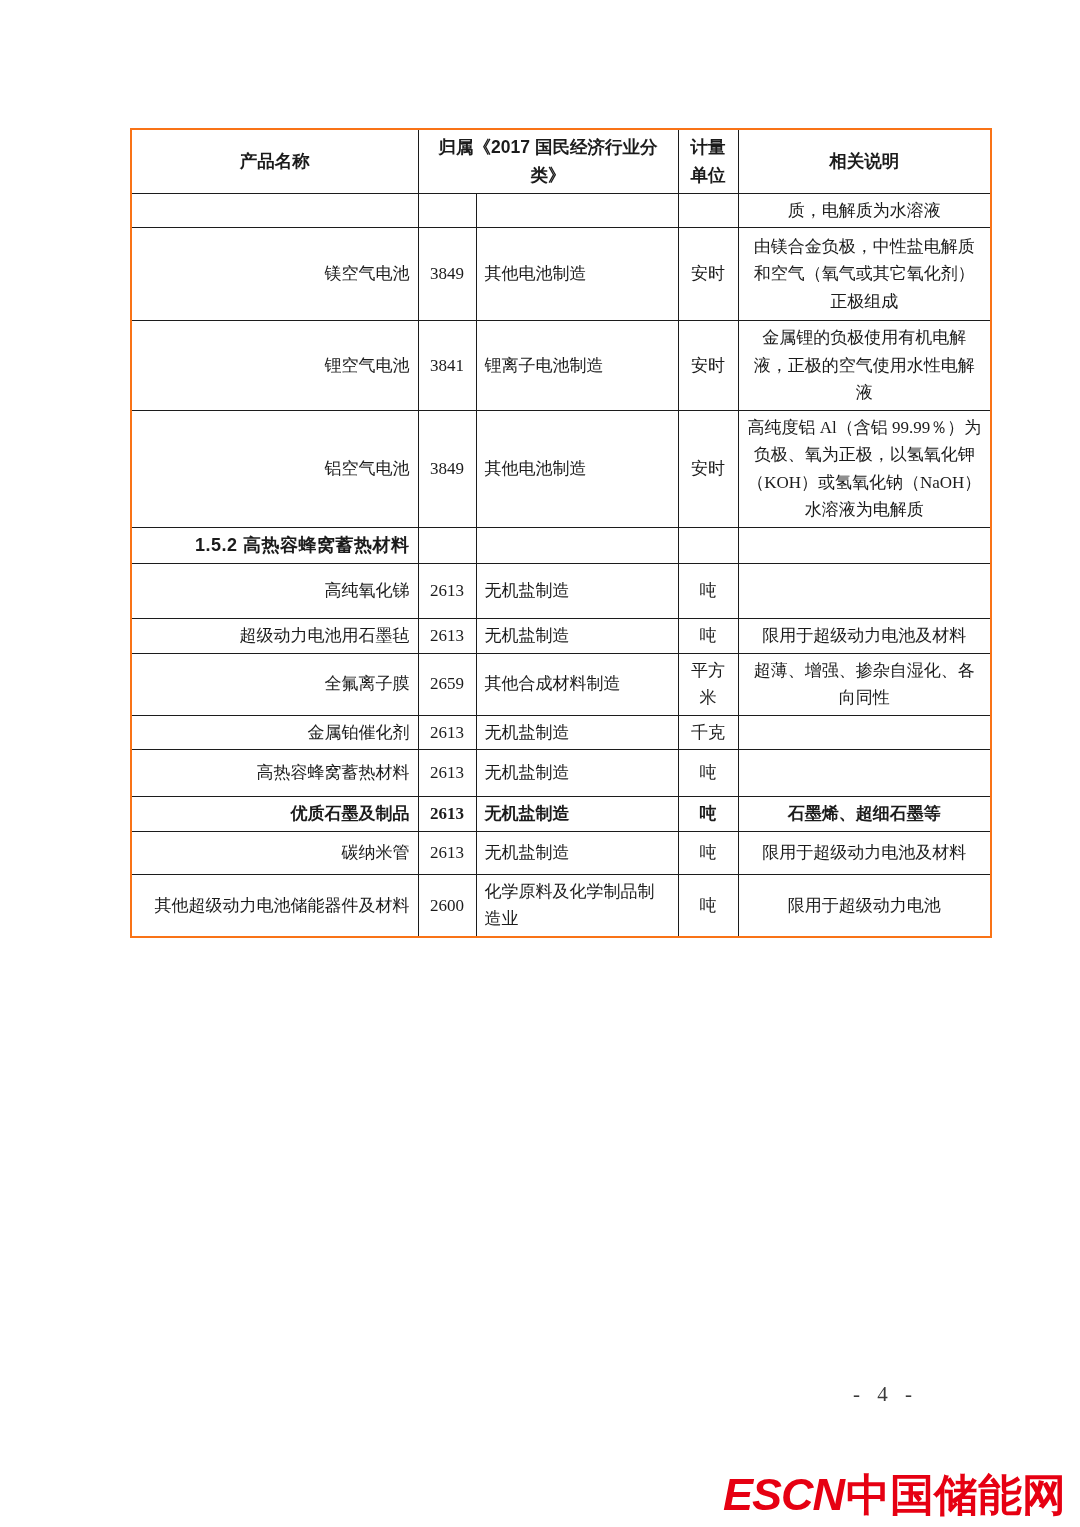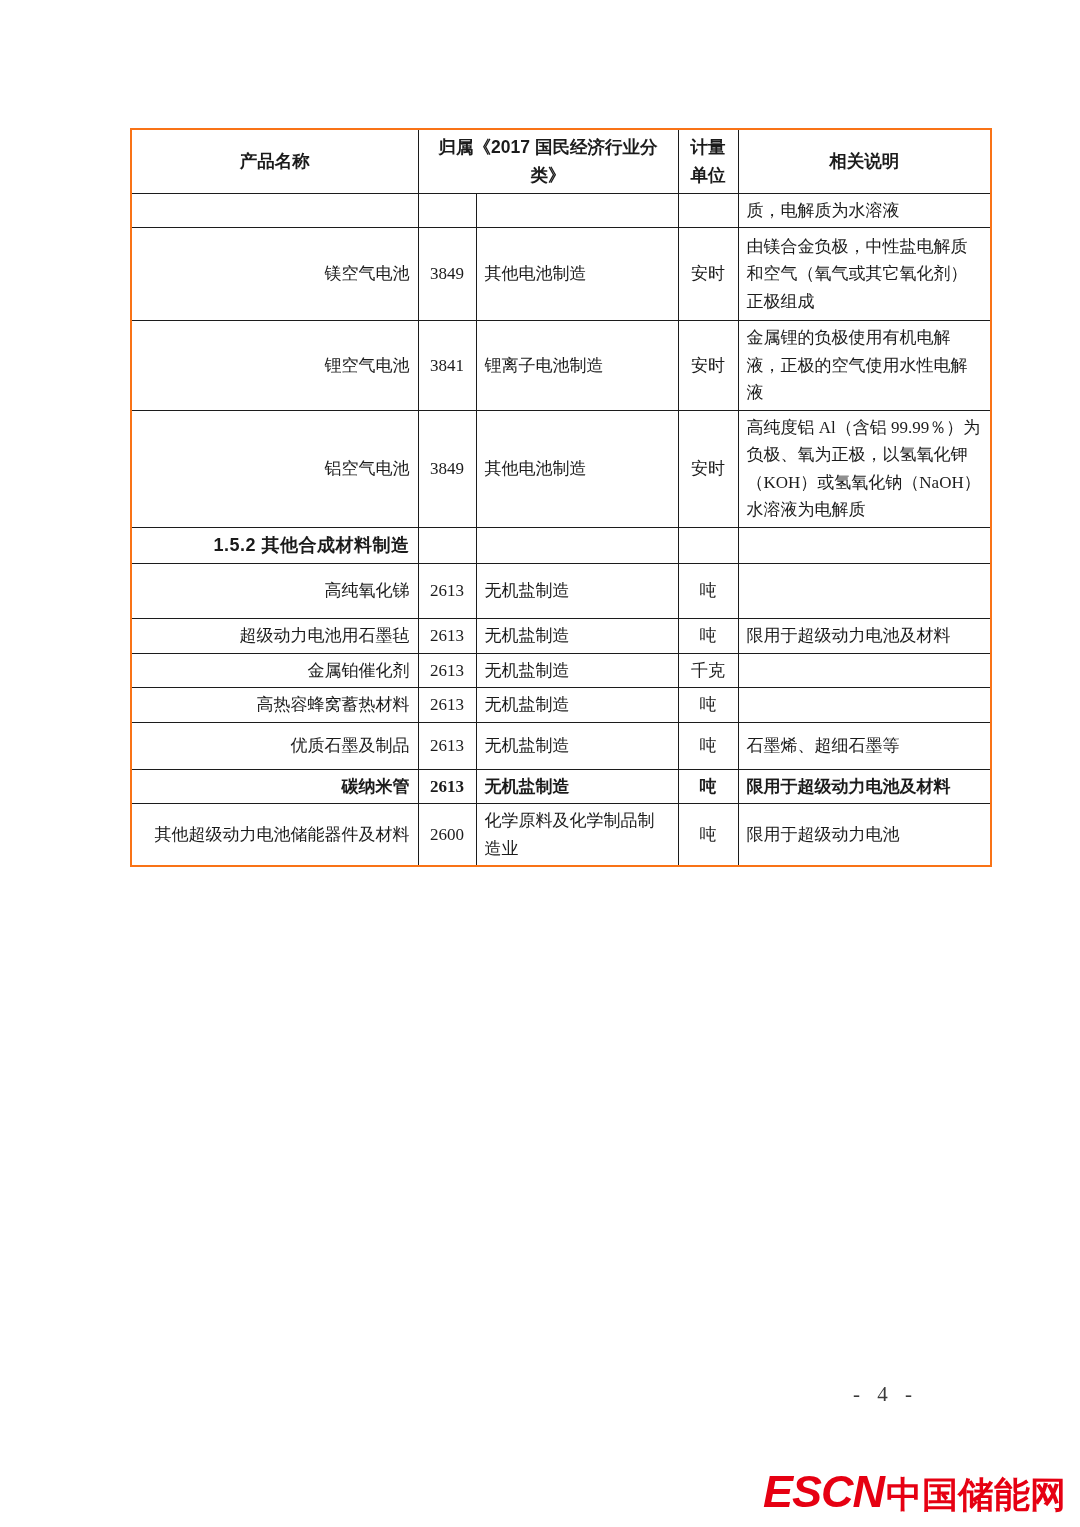--- a/index.html
+++ b/index.html
@@ -38,21 +38,21 @@
     font-weight: bold;
     text-align: center;
     height: 56px;
     font-size: 17.5px;
     font-family: "Liberation Sans", "DejaVu Sans", sans-serif;
   }
   .col-product  { text-align: right; }
   .col-code     { text-align: center; padding: 3px 2px; }
   .col-industry { text-align: left; }
   .col-unit     { text-align: center; padding: 3px 4px; }
-  .col-note     { text-align: left; }
+  .col-note     { text-align: center; }
   tr.section td {
     font-weight: bold;
     font-size: 18px;
     font-family: "Liberation Sans", "DejaVu Sans", sans-serif;
     letter-spacing: 0.5px;
   }
   
   tbody tr:nth-child(1)  td { height: 24px; }
   tbody tr:nth-child(2)  td { height: 86px; }
   tbody tr:nth-child(3)  td { height: 79px; }
@@ -85,21 +85,21 @@
     white-space: nowrap;
     font-family: "Liberation Sans", "DejaVu Sans", sans-serif;
   }
   .logo .escn {
     font-size: 45px;
     font-weight: bold;
     font-style: italic;
     letter-spacing: -1px;
   }
   .logo .cn {
-    font-size: 36px;
+    font-size: 44px;
     font-weight: bold;
     margin-left: 2px;
   }
 </style>
 </head>
 <body>
 
 <table class="doc-table">
   <colgroup>
     <col style="width:287px">
@@ -139,41 +139,48 @@
         <td class="col-note">金属锂的负极使用有机电解液，正极的空气使用水性电解液</td>
       </tr>
       <tr>
         <td class="col-product">铝空气电池</td>
         <td class="col-code">3849</td>
         <td class="col-industry">其他电池制造</td>
         <td class="col-unit">安时</td>
         <td class="col-note">高纯度铝 Al（含铝 99.99％）为负极、氧为正极，以氢氧化钾（KOH）或氢氧化钠（NaOH）水溶液为电解质</td>
       </tr>
       <tr class="section">
-        <td class="col-product">1.5.2 其他合成材料制造</td>
+        <td class="col-product">1.5.2 高热容蜂窝蓄热材料</td>
         <td class="col-code"></td>
         <td class="col-industry"></td>
         <td class="col-unit"></td>
         <td class="col-note"></td>
       </tr>
       <tr>
         <td class="col-product">高纯氧化锑</td>
         <td class="col-code">2613</td>
         <td class="col-industry">无机盐制造</td>
         <td class="col-unit">吨</td>
         <td class="col-note"></td>
       </tr>
       <tr>
         <td class="col-product">超级动力电池用石墨毡</td>
         <td class="col-code">2613</td>
         <td class="col-industry">无机盐制造</td>
         <td class="col-unit">吨</td>
         <td class="col-note">限用于超级动力电池及材料</td>
       </tr>
       <tr>
+        <td class="col-product">全氟离子膜</td>
+        <td class="col-code">2659</td>
+        <td class="col-industry">其他合成材料制造</td>
+        <td class="col-unit">平方米</td>
+        <td class="col-note">超薄、增强、掺杂自湿化、各向同性</td>
+      </tr>
+      <tr>
         <td class="col-product">金属铂催化剂</td>
         <td class="col-code">2613</td>
         <td class="col-industry">无机盐制造</td>
         <td class="col-unit">千克</td>
         <td class="col-note"></td>
       </tr>
       <tr>
         <td class="col-product">高热容蜂窝蓄热材料</td>
         <td class="col-code">2613</td>
         <td class="col-industry">无机盐制造</td>

